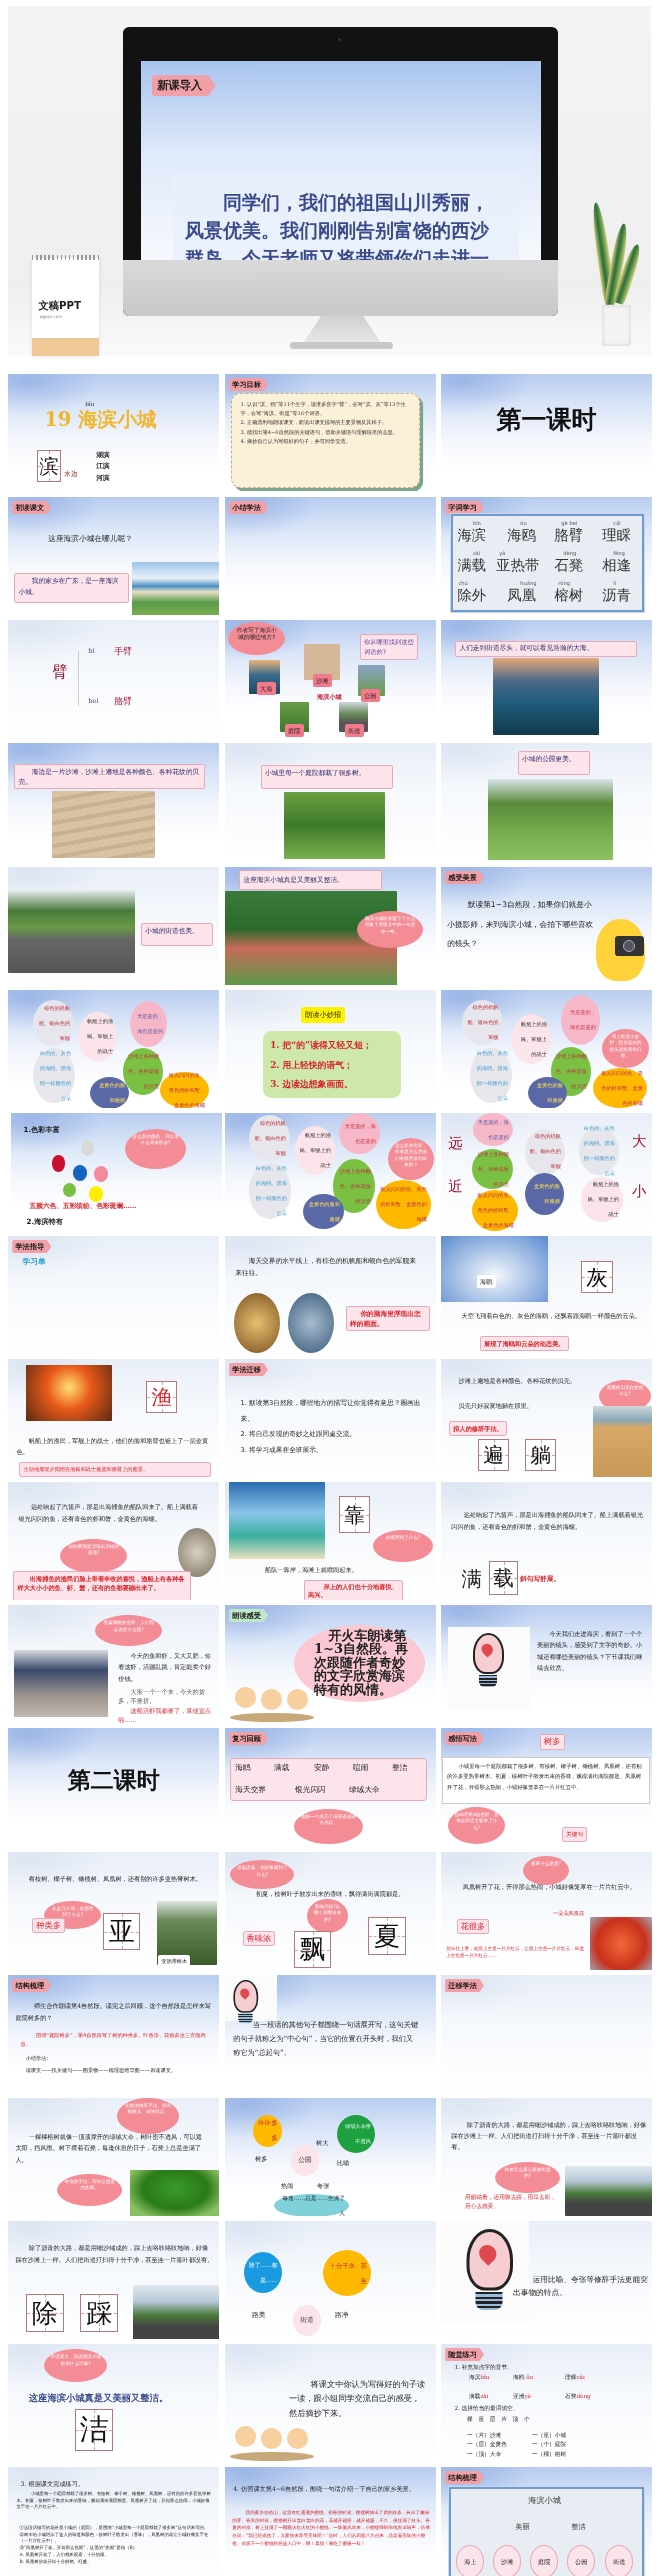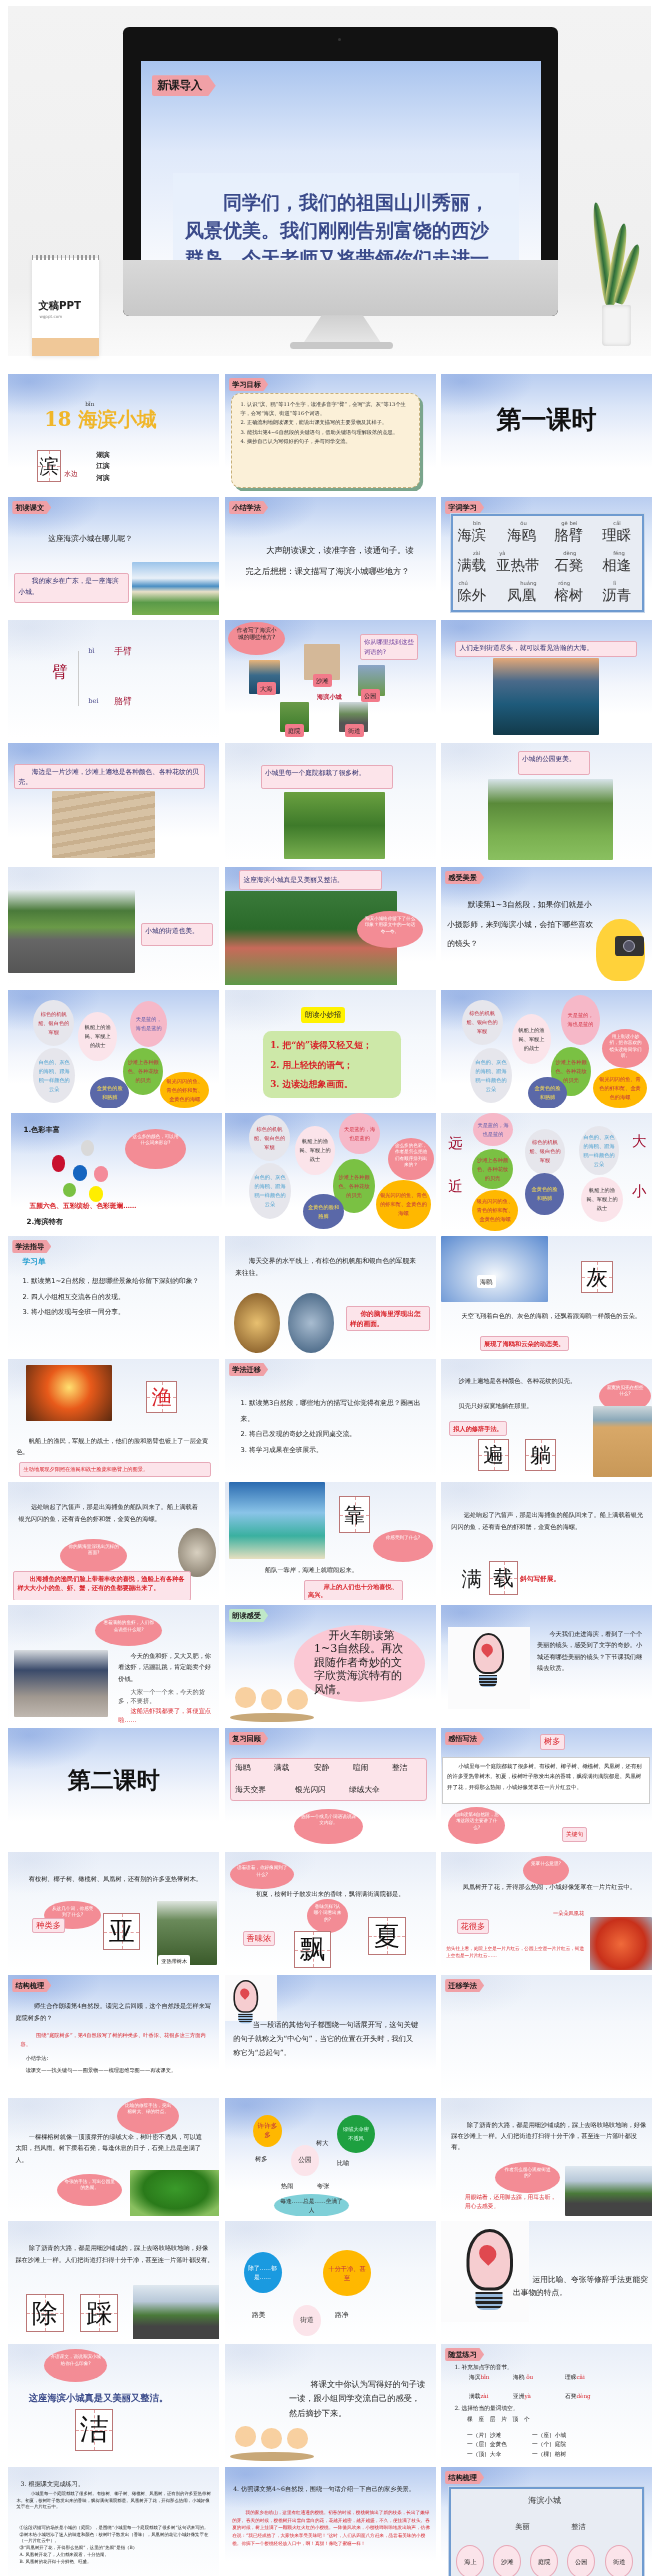--- a/index.html
+++ b/index.html
@@ -26,21 +26,21 @@
 .slide.plain{background:linear-gradient(180deg,#e8eef8 0%,#f5f8fc 40%,#ffffff 100%)}
 .slide::before{content:"";position:absolute;left:-10.3px;top:-15.5px;width:103px;height:57px;background:radial-gradient(ellipse at 30% 40%,rgba(90,130,210,.35),transparent 70%)}
 .slide.plain::before{background:radial-gradient(ellipse at 30% 40%,rgba(150,170,210,.15),transparent 70%)}
 .tag{position:absolute;left:4.1px;top:4.1px;background:#f0a0a6;color:#1a1a1a;font-weight:bold;font-size:7.2px;padding:1.5px 7.2px 1.5px 3.1px;border-radius:2.1px;clip-path:polygon(0 0,88% 0,100% 50%,88% 100%,0 100%)}
 .tag.green{background:#bfe8c8}
 .txt{position:absolute;font-family:"DejaVu Serif","Liberation Serif",serif;color:#222}
 .box{position:absolute;background:#fce4ea;border:0.5px solid #e7a9b8;border-radius:2.1px;font-family:"DejaVu Serif","Liberation Serif",serif;font-size:6.2px;line-height:9.3px;padding:2.1px 3.1px;color:#2a2a6a}
 .red{color:#d8232a}
 .cloud{position:absolute;background:#f38c95;color:#fff;font-size:4.6px;line-height:6.2px;padding:5.2px 6.2px;border-radius:50%;text-align:center}
 .img{position:absolute;border-radius:1px}
-.bubble{position:absolute;border-radius:50%;display:flex;align-items:center;justify-content:center;text-align:center;font-family:"DejaVu Serif","Liberation Serif",serif;font-size:5.2px;line-height:9px;padding:4.1px}
+.bubble{position:absolute;border-radius:50%;display:flex;align-items:center;justify-content:center;text-align:right;font-family:"DejaVu Serif","Liberation Serif",serif;font-size:5.2px;line-height:15px;padding:4.1px}
 .grid-char{position:absolute;border:0.5px solid #b77;background:#fff;display:flex;align-items:center;justify-content:center;font-family:"DejaVu Serif","Liberation Serif",serif;color:#111;
  background-image:linear-gradient(#fff,#fff),repeating-linear-gradient(90deg,#d99 0 1.5px,transparent 1.5px 3.1px);}
 .grid-char::before,.grid-char::after{content:"";position:absolute;left:0;right:0;top:50%;border-top:0.5px dashed #e0a0a0}
 .grid-char::after{left:50%;right:auto;top:0;bottom:0;border-top:none;border-left:0.5px dashed #e0a0a0}
 .grid-char span{position:relative;z-index:1}
 .title-big{position:absolute;left:0;right:0;text-align:center;font-weight:bold;color:#111;font-family:"DejaVu Serif","Liberation Serif",serif}
 .wordbox{position:absolute;left:10.3px;top:19.6px;width:193px;height:93px;border:2.1px solid #6f9bd0;background:#e8ecf3;box-shadow:0 0 0 1px #c7d6ea}
 .wordbox .cell{position:absolute;font-size:14.4px;color:#333;font-family:"DejaVu Sans","Liberation Sans",sans-serif}
 .wordbox .py{position:absolute;font-size:5.2px;color:#555}
 .lightbulb{position:absolute;width:36px;height:57px}
@@ -72,21 +72,21 @@
   <div class="plant">
     <div class="leaf" style="left:15.5px;transform:rotate(-8deg)"></div>
     <div class="leaf" style="left:30px;height:82px;transform:rotate(10deg)"></div>
     <div class="leaf" style="left:41px;height:62px;transform:rotate(18deg)"></div>
     <div class="pot"></div>
   </div>
 </div>
 
 <div class="slide" style="left:8.2px;top:374px">
   <div class="txt" style="left:77px;top:27px;font-size:5.7px;color:#333">bīn</div>
-  <div class="txt" style="left:36px;top:32px;font-size:19.6px;font-weight:bold;color:#f0b62a">18 海滨小城</div>
+  <div class="txt" style="left:36px;top:32px;font-size:19.6px;font-weight:bold;color:#f0b62a">19 海滨小城</div>
   <div class="grid-char" style="left:29px;top:76px;width:24px;height:32px;font-size:19.6px">
       <span>滨</span>
     </div>
   <div class="txt red" style="left:56px;top:96px;font-size:6.7px;color:#a01020">水边</div>
   <div class="txt" style="left:88px;top:76px;font-size:6.7px;font-weight:bold;line-height:11.3px">
     <div>湖滨</div>
       <div>江滨</div>
       <div>河滨</div>
   </div>
 </div>
@@ -104,21 +104,20 @@
 </div>
 
 <div class="slide" style="left:8.2px;top:497px">
   <div class="tag">初读课文</div>
   <div class="txt" style="left:40px;top:37px;font-size:7.7px;font-family:Liberation Sans, sans-serif">这座海滨小城在哪儿呢？</div>
   <div class="box" style="left:6.2px;top:76px;width:115px;height:30px;font-size:6.7px;line-height:11.3px;text-indent:13.4px">我的家乡在广东，是一座海滨小城。</div>
   <div class="img" style="left:124px;top:65px;width:88px;height:54px;background:linear-gradient(180deg,#9cc4ea 0%,#e9f0f8 30%,#4a8fc4 45%,#e8e0c8 55%,#5a9a48 75%,#7ab050 100%)"></div>
 </div>
 <div class="slide" style="left:225px;top:497px">
   <div class="tag">小结学法</div>
-  <div class="txt" style="left:20.6px;top:43px;width:173px;font-size:8.2px;line-height:20.6px;text-indent:20.6px;font-family:'DejaVu Sans',sans-serif">大声朗读课文，读准字音，读通句子。读完之后想想：课文描写了海滨小城哪些地方？</div>
 </div>
 <div class="slide" style="left:441px;top:497px">
   <div class="tag">字词学习</div>
   <div class="wordbox" style="top:16.5px;height:98px">
     <div class="py" style="left:19.6px;top:4.1px">bīn</div>
       <div class="cell" style="left:4.1px;top:10.3px">海滨</div>
     <div class="py" style="left:67px;top:4.1px">ōu</div>
       <div class="cell" style="left:54px;top:10.3px">海鸥</div>
     <div class="py" style="left:108px;top:4.1px">gē bei</div>
       <div class="cell" style="left:101px;top:10.3px">胳臂</div>
@@ -263,25 +262,20 @@
   <div class="bubble" style="left:138px;top:13.4px;width:40px;height:49px;background:#e6e6ec;color:#4aa0d0">白色的、灰色的海鸥、跟海鸥一样颜色的云朵</div>
   <div class="bubble" style="left:31px;top:36px;width:41px;height:40px;background:#7ac143;color:#c03040">沙滩上各种颜色、各种花纹的贝壳</div>
   <div class="bubble" style="left:84px;top:60px;width:39px;height:42px;background:#5a68a8;color:#ffe050">金黄色的脸和胳膊</div>
   <div class="bubble" style="left:31px;top:77px;width:46px;height:41px;background:#ffb800;color:#c03040">银光闪闪的鱼、青色的虾和蟹、金黄色的海螺</div>
   <div class="bubble" style="left:140px;top:64px;width:42px;height:45px;background:#fbe4ea;color:#333">帆船上的渔民、军舰上的战士</div>
 </div>
 
 <div class="slide plain" style="left:8.2px;top:1236px">
   <div class="tag">学法指导</div>
   <div class="txt" style="left:14.4px;top:20.6px;font-size:7.7px;font-weight:bold;color:#2aa0d0;font-family:'DejaVu Sans',sans-serif">学习单</div>
-  <div class="txt" style="left:14.4px;top:38px;width:191px;font-size:6.7px;line-height:15.5px;font-family:'DejaVu Sans',sans-serif">
-    <div>1. 默读第1~2自然段，想想哪些景象给你留下深刻的印象？</div>
-    <div>2. 四人小组相互交流各自的发现。</div>
-    <div>3. 将小组的发现与全班一同分享。</div>
-  </div>
 </div>
 <div class="slide plain" style="left:225px;top:1236px">
   <div class="txt" style="left:10.3px;top:18.5px;width:185px;font-size:6.7px;line-height:12.4px;text-indent:13.4px">海天交界的水平线上，有棕色的机帆船和银白色的军舰来来往往。</div>
   <div class="img" style="left:9.3px;top:57px;width:46px;height:60px;border-radius:50%;background:radial-gradient(circle,#e8c070,#7a5020)"></div>
   <div class="img" style="left:63px;top:57px;width:46px;height:60px;border-radius:50%;background:radial-gradient(circle,#a8bcd0,#3a5a7a)"></div>
   <div class="box" style="left:121px;top:70px;width:84px;height:25px;font-size:6.7px;line-height:10.3px;color:#d8232a;font-weight:bold;text-indent:10.3px">你的脑海里浮现出怎样的画面。</div>
 </div>
 <div class="slide plain" style="left:441px;top:1236px">
   <div class="img" style="left:0;top:0;width:107px;height:66px;background:radial-gradient(ellipse at 50% 60%,#f4f8fc,#5a8ad0)"></div>
   <div class="box" style="left:36px;top:39px;background:#fff;border:none;color:#222">海鸥</div>
@@ -349,21 +343,21 @@
 <div class="slide plain" style="left:8.2px;top:1605px">
   <div class="cloud" style="left:87px;top:10.3px;width:67px;height:31px">看着满舱的鱼虾，人们都会说些什么呢?</div>
   <div class="img" style="left:6.2px;top:45px;width:94px;height:67px;background:linear-gradient(180deg,#d8dce0,#3a4a6a 30%,#a09890 70%,#c0b8b0)"></div>
   <div class="txt" style="left:110px;top:45px;width:98px;font-size:6.2px;line-height:11.3px;text-indent:12.4px">今天的鱼和虾，又大又肥，你看这虾，活蹦乱跳，肯定能卖个好价钱。</div>
   <div class="txt" style="left:110px;top:82px;width:98px;font-size:6.2px;line-height:9.3px;text-indent:12.4px;color:#555">大家一个一个来，今天的货多，不要挤。</div>
   <div class="txt" style="left:110px;top:101px;width:98px;font-size:6.2px;line-height:9.3px;text-indent:12.4px;color:#d8232a">这船活虾我都要了，算便宜点啦……</div>
 </div>
 <div class="slide" style="left:225px;top:1605px">
   <div class="tag green">朗读感受</div>
   <div style="position:absolute;left:69px;top:19.6px;width:131px;height:77px;border-radius:50%;background:#fbc8d4"></div>
-  <div class="txt" style="left:89px;top:24px;width:97px;font-size:11px;line-height:13.4px;font-weight:normal;text-indent:14.4px">开火车朗读第1~3自然段。再次跟随作者奇妙的文字欣赏海滨特有的风情。</div>
+  <div class="txt" style="left:89px;top:24px;width:97px;font-size:13px;line-height:13.4px;font-weight:bold;text-indent:14.4px">开火车朗读第1~3自然段。再次跟随作者奇妙的文字欣赏海滨特有的风情。</div>
   <div style="position:absolute;left:5.2px;top:77px;width:84px;height:40px">
     <div style="position:absolute;left:5.2px;top:5.2px;width:20.6px;height:20.6px;border-radius:50%;background:#f8d0a0"></div>
     <div style="position:absolute;left:31px;top:7.2px;width:20.6px;height:20.6px;border-radius:50%;background:#f8d0a0"></div>
     <div style="position:absolute;left:57px;top:7.2px;width:20.6px;height:20.6px;border-radius:50%;background:#f8d0a0"></div>
     <div style="position:absolute;left:0;bottom:0;width:84px;height:9.3px;border-radius:50%;background:#c8a878"></div>
   </div>
 </div>
 <div class="slide" style="left:441px;top:1605px">
   <div style="position:absolute;left:7.2px;top:21.6px;width:82px;height:82px;background:#fbfbfc"></div>
   <div class="lightbulb" style="left:29px;top:28px">

